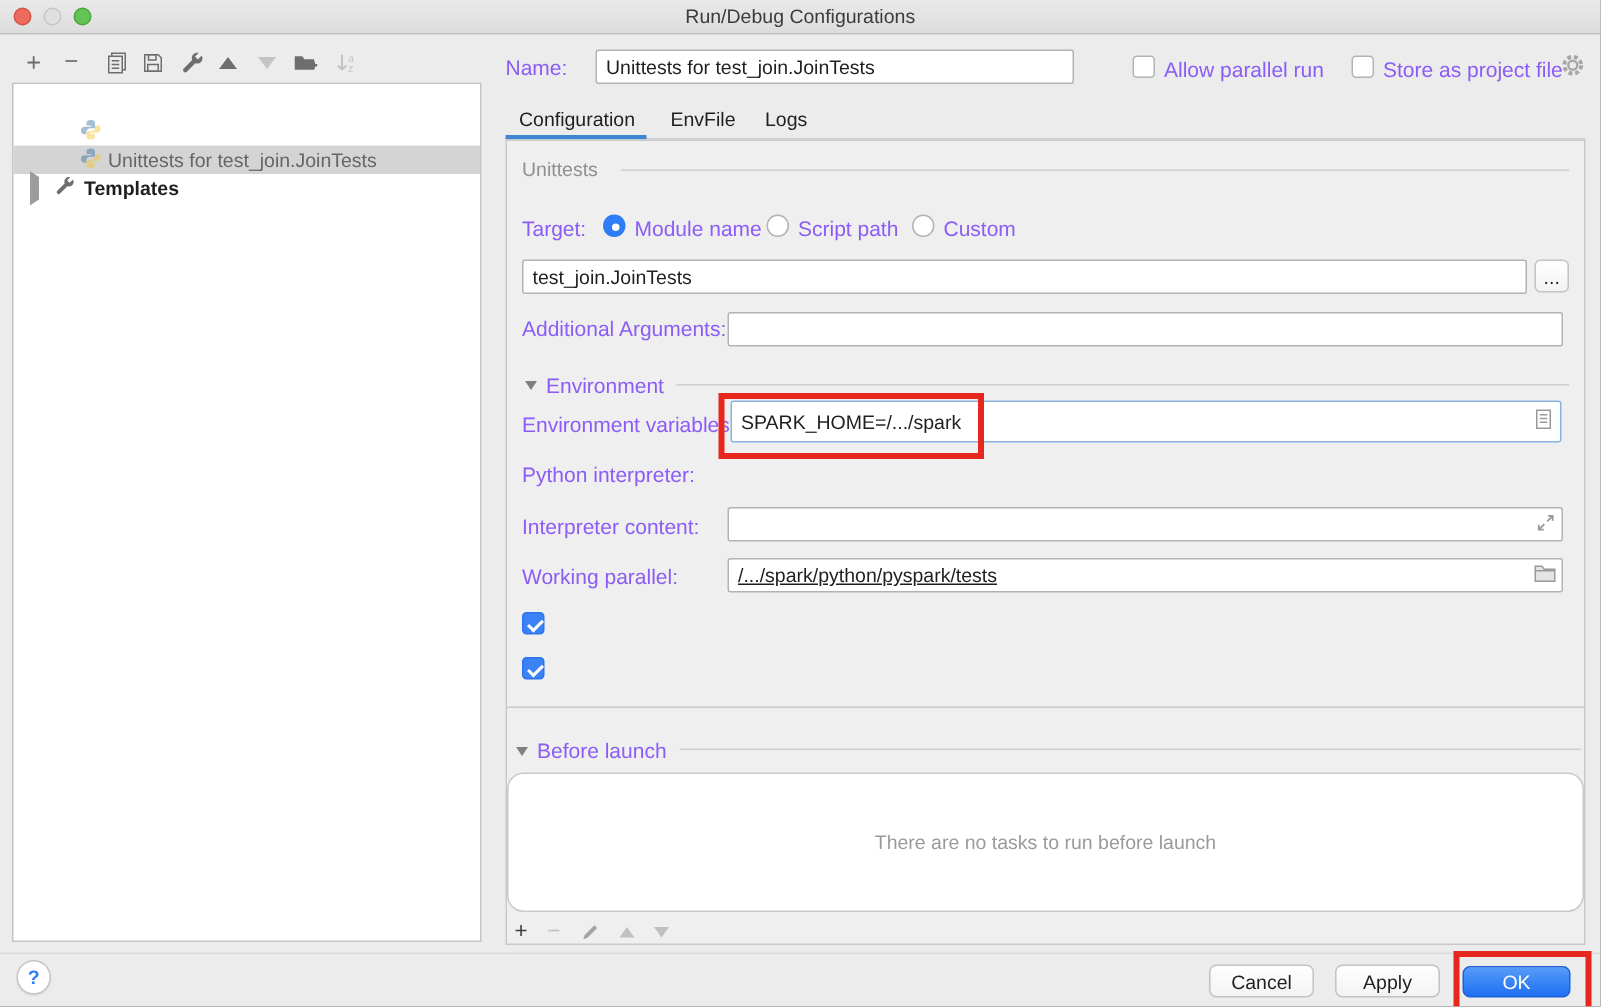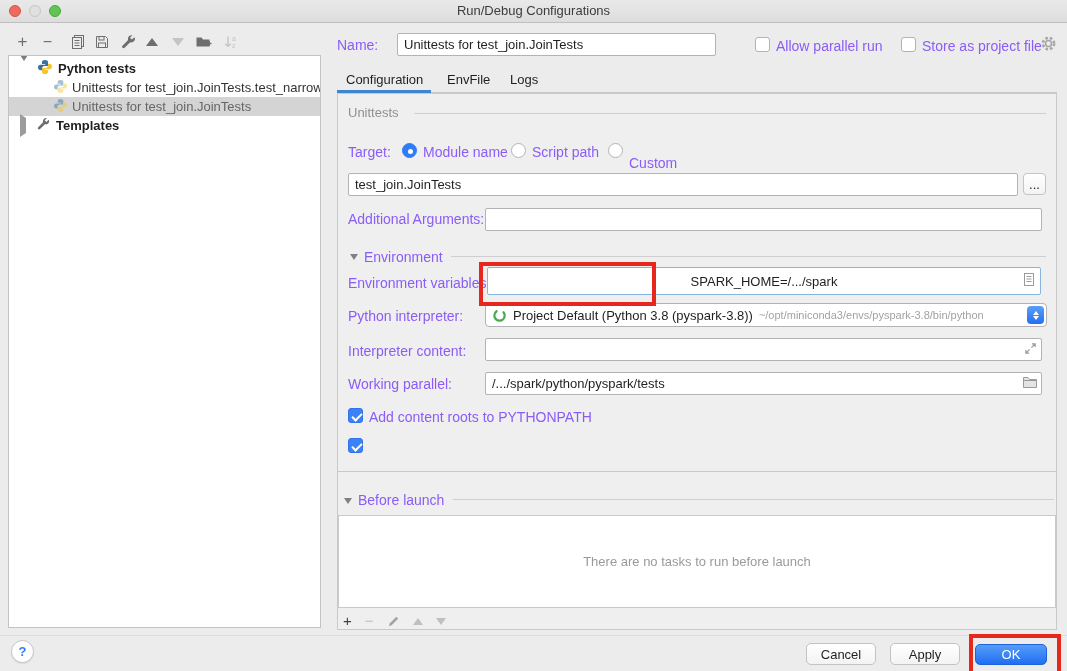--- a/index.html
+++ b/index.html
@@ -62,21 +62,21 @@
           display:flex;align-items:center;justify-content:center;color:#9a9a9a;}
   
   .btn{position:absolute;height:22px;border:1px solid #c3c3c3;border-radius:5px;background:linear-gradient(#ffffff,#f3f3f3);
        font-size:13px;color:#1f1f1f;display:flex;align-items:center;justify-content:center;box-sizing:border-box;
        font-family:"Liberation Sans","DejaVu Sans",sans-serif;}
   .btn.primary{background:linear-gradient(#569cf9,#1f6ff2);border:1px solid #1a63d9;color:#fff;}
   .help{position:absolute;left:11px;top:640px;width:21px;height:21px;border-radius:50%;background:#fff;
         border:1px solid #c6c6c6;box-shadow:0 1px 1px rgba(0,0,0,.08);display:flex;align-items:center;justify-content:center;
         color:#2f7cf6;font-weight:bold;font-size:13px;}
   .annot{position:absolute;border:4px solid #e7261d;pointer-events:none;z-index:20;}
-  .focus-ring{outline:3px solid #a9ccf0;text-align:center;}
+  .focus-ring{outline:3px solid #a9ccf0;}
 </style>
 </head>
 <body>
 
 <div id="app">
 
   <div class="titlebar">
     <div class="tl red"></div>
     <div class="tl gray"></div>
     <div class="tl green"></div>
@@ -122,38 +122,27 @@
   </div>
   <div class="tbi disabled" style="left:222px;">
     <svg width="16" height="16" viewBox="0 0 16 16">
         <path d="M5 2.5v10M5 12.5l-2.8-2.8M5 12.5l2.8-2.8" stroke="#c4c4c4" fill="none" stroke-width="1.4"></path>
         <text x="9" y="7" font-size="7" fill="#c4c4c4">a</text>
         <text x="9" y="14" font-size="7" fill="#c4c4c4">z</text>
       </svg>
   </div>
 
   <div class="tree">
-    <div class="trow" style="top:3px;">
-      <span class="tw" style="margin-left:11px;"><span class="chev-down"></span></span>
-      <span class="tw" style="margin-left:9px;">
-        <svg width="16" height="16" viewBox="0 0 16 16">
-            <path fill="#3772a2" d="M8 1C6 1 5 1.9 5 3.1V5h3.2v.8H3.6C2 5.8 1 6.9 1 8.5 1 10.1 2 11.2 3.6 11.2H5V9.4C5 7.9 6.1 7 7.6 7H11V3.1C11 1.9 10 1 8 1z"></path>
-            <path fill="#f4c430" d="M8 15c2 0 3-.9 3-2.1V11H7.8v-.8h4.6c1.6 0 2.6-1.1 2.6-2.7C15 5.9 14 4.8 12.4 4.8H11v1.8C11 8.1 9.9 9 8.4 9H5v3.9C5 14.1 6 15 8 15z"></path>
-          </svg>
-      </span>
-      <span style="margin-left:5px;font-weight:bold;">Python tests</span>
-    </div>
     <div class="trow" style="top:22px;">
       <span class="tw" style="margin-left:44px;opacity:.45;">
         <svg width="15" height="15" viewBox="0 0 16 16">
             <path fill="#3772a2" d="M8 1C6 1 5 1.9 5 3.1V5h3.2v.8H3.6C2 5.8 1 6.9 1 8.5 1 10.1 2 11.2 3.6 11.2H5V9.4C5 7.9 6.1 7 7.6 7H11V3.1C11 1.9 10 1 8 1z"></path>
             <path fill="#f4c430" d="M8 15c2 0 3-.9 3-2.1V11H7.8v-.8h4.6c1.6 0 2.6-1.1 2.6-2.7C15 5.9 14 4.8 12.4 4.8H11v1.8C11 8.1 9.9 9 8.4 9H5v3.9C5 14.1 6 15 8 15z"></path>
           </svg>
       </span>
-      <span style="margin-left:4px;color:#333;">Unittests for test_join.JoinTests.test_narrow</span>
     </div>
     <div class="trow sel" style="top:41px;">
       <span class="tw" style="margin-left:44px;opacity:.45;">
         <svg width="15" height="15" viewBox="0 0 16 16">
             <path fill="#3772a2" d="M8 1C6 1 5 1.9 5 3.1V5h3.2v.8H3.6C2 5.8 1 6.9 1 8.5 1 10.1 2 11.2 3.6 11.2H5V9.4C5 7.9 6.1 7 7.6 7H11V3.1C11 1.9 10 1 8 1z"></path>
             <path fill="#f4c430" d="M8 15c2 0 3-.9 3-2.1V11H7.8v-.8h4.6c1.6 0 2.6-1.1 2.6-2.7C15 5.9 14 4.8 12.4 4.8H11v1.8C11 8.1 9.9 9 8.4 9H5v3.9C5 14.1 6 15 8 15z"></path>
           </svg>
       </span>
       <span style="margin-left:4px;color:#666;">Unittests for test_join.JoinTests</span>
     </div>
@@ -190,21 +179,21 @@
   <div class="panel">
     <div class="group-title" style="left:10px;top:11px;">Unittests</div>
     <div class="hline" style="left:76px;top:19px;width:632px;"></div>
 
     <div class="lbl" style="left:10px;top:50px;position:absolute;">Target:</div>
     <div class="radio sel" style="left:64px;top:49px;"></div>
     <div class="lbl" style="left:85px;top:50px;position:absolute;">Module name</div>
     <div class="radio" style="left:173px;top:49px;"></div>
     <div class="lbl" style="left:194px;top:50px;position:absolute;">Script path</div>
     <div class="radio" style="left:270px;top:49px;"></div>
-    <div class="lbl" style="left:291px;top:61px;position:absolute;">Custom</div>
+    <div class="lbl" style="left:291px;top:50px;position:absolute;">Custom</div>
 
     <input class="field" style="left: 10px; top: 79px; width: 670px; height: 23px;" value="test_join.JoinTests">
     <div class="btn" style="left:685px;top:79px;width:23px;height:22px;border-radius:4px;">...</div>
 
     <div class="lbl" style="left:10px;top:117px;position:absolute;">Additional Arguments:</div>
     <input class="field" style="left: 147px; top: 114px; width: 557px; height: 23px;" value="">
 
     <span class="sec-tri" style="left:12px;top:160px;"></span>
     <div class="lbl" style="left:26px;top:155px;position:absolute;">Environment</div>
     <div class="hline" style="left:113px;top:162px;width:595px;"></div>
@@ -212,62 +201,48 @@
     <div class="lbl" style="left:10px;top:181px;position:absolute;">Environment variables:</div>
     <input class="field focus-ring" style="left: 149px; top: 173px; width: 554px; height: 28px; border: 1px solid rgb(138, 180, 224);" value="SPARK_HOME=/.../spark">
     <span class="field-icon" style="left:684px;top:187px;">
       <svg width="14" height="15" viewBox="0 0 14 15">
           <rect x="2.5" y="1.5" width="9" height="12" fill="#fff" stroke="#9a9a9a"></rect>
           <path d="M4.5 4.5h5M4.5 7h5M4.5 9.5h5" stroke="#9a9a9a"></path>
         </svg>
     </span>
 
     <div class="lbl" style="left:10px;top:214px;position:absolute;">Python interpreter:</div>
-    <div class="selectbox" style="left:147px;top:209px;width:562px;height:24px;">
-      <span style="margin-right:6px;display:inline-flex;">
-        <svg width="15" height="15" viewBox="0 0 16 16">
-            <circle cx="8" cy="8" r="5.5" fill="none" stroke="#4aa94e" stroke-width="2.4" stroke-dasharray="27 8" stroke-dashoffset="5" stroke-linecap="round"></circle>
-          </svg>
-      </span>
-      <span>Project Default (Python 3.8 (pyspark-3.8))</span>
-      <span class="path-txt">~/opt/miniconda3/envs/pyspark-3.8/bin/python</span>
-      <span class="stepper">
-          <span class="st-up"></span>
-          <span class="st-dn"></span>
-        </span>
-    </div>
 
     <div class="lbl" style="left:10px;top:249px;position:absolute;">Interpreter content:</div>
     <input class="field" style="left: 147px; top: 244px; width: 557px; height: 23px;" value="">
     <span class="field-icon" style="left:686px;top:256px;">
       <svg width="13" height="13" viewBox="0 0 14 14">
           <path d="M8.5 2H12v3.5M12 2 8 6M5.5 12H2V8.5M2 12l4-4" stroke="#9a9a9a" fill="none" stroke-width="1.3"></path>
         </svg>
     </span>
 
     <div class="lbl" style="left:10px;top:282px;position:absolute;">Working parallel:</div>
-    <input class="field" style="left: 147px; top: 278px; width: 557px; height: 23px;" value="/.../spark/python/pyspark/tests">
+    <input class="field" style="left: 147px; top: 278px; width: 557px; height: 23px; text-decoration: underline;" value="/.../spark/python/pyspark/tests">
     <span class="field-icon" style="left:684px;top:290px;">
       <svg width="16" height="13" viewBox="0 0 16 13">
           <path d="M1.5 1.5h4.5l1.5 2h7v8h-13z" fill="#e4e4e4" stroke="#9a9a9a"></path>
           <path d="M1.5 4.5h13" stroke="#9a9a9a"></path>
         </svg>
     </span>
 
     <div class="cb checked" style="left:10px;top:314px;"></div>
-    <div class="lbl" style="left:31px;top:315px;position:absolute;">Add content roots to PYTHONPATH</div>
     <div class="cb checked" style="left:10px;top:344px;"></div>
 
     <div class="hline" style="left:0;top:377px;width:718px;background:#c9c9c9;"></div>
 
     <span class="sec-tri" style="left:6px;top:404px;"></span>
     <div class="lbl" style="left:20px;top:398px;position:absolute;">Before launch</div>
     <div class="hline" style="left:115px;top:405px;width:601px;"></div>
 
-    <div class="bl-box" style="left:0;top:421px;width:718px;height:93px;">
+    <div class="bl-box" style="left:0;top:421px;width:718px;height:93px;border-radius:11px;">
       <span>There are no tasks to run before launch</span>
     </div>
 
     <div class="abs" style="left:5px;top:519px;display:flex;gap:13px;align-items:center;">
       <span class="glyph" style="color:#3f3f3f;font-size:15px;">+</span>
       <span class="glyph" style="color:#c0c0c0;font-size:15px;">−</span>
       <span style="display:inline-flex;">
         <svg width="13" height="13" viewBox="0 0 14 14">
             <path d="M2 12l1-3 7-7 2 2-7 7z" fill="#a3a3a3"></path>
           </svg>

